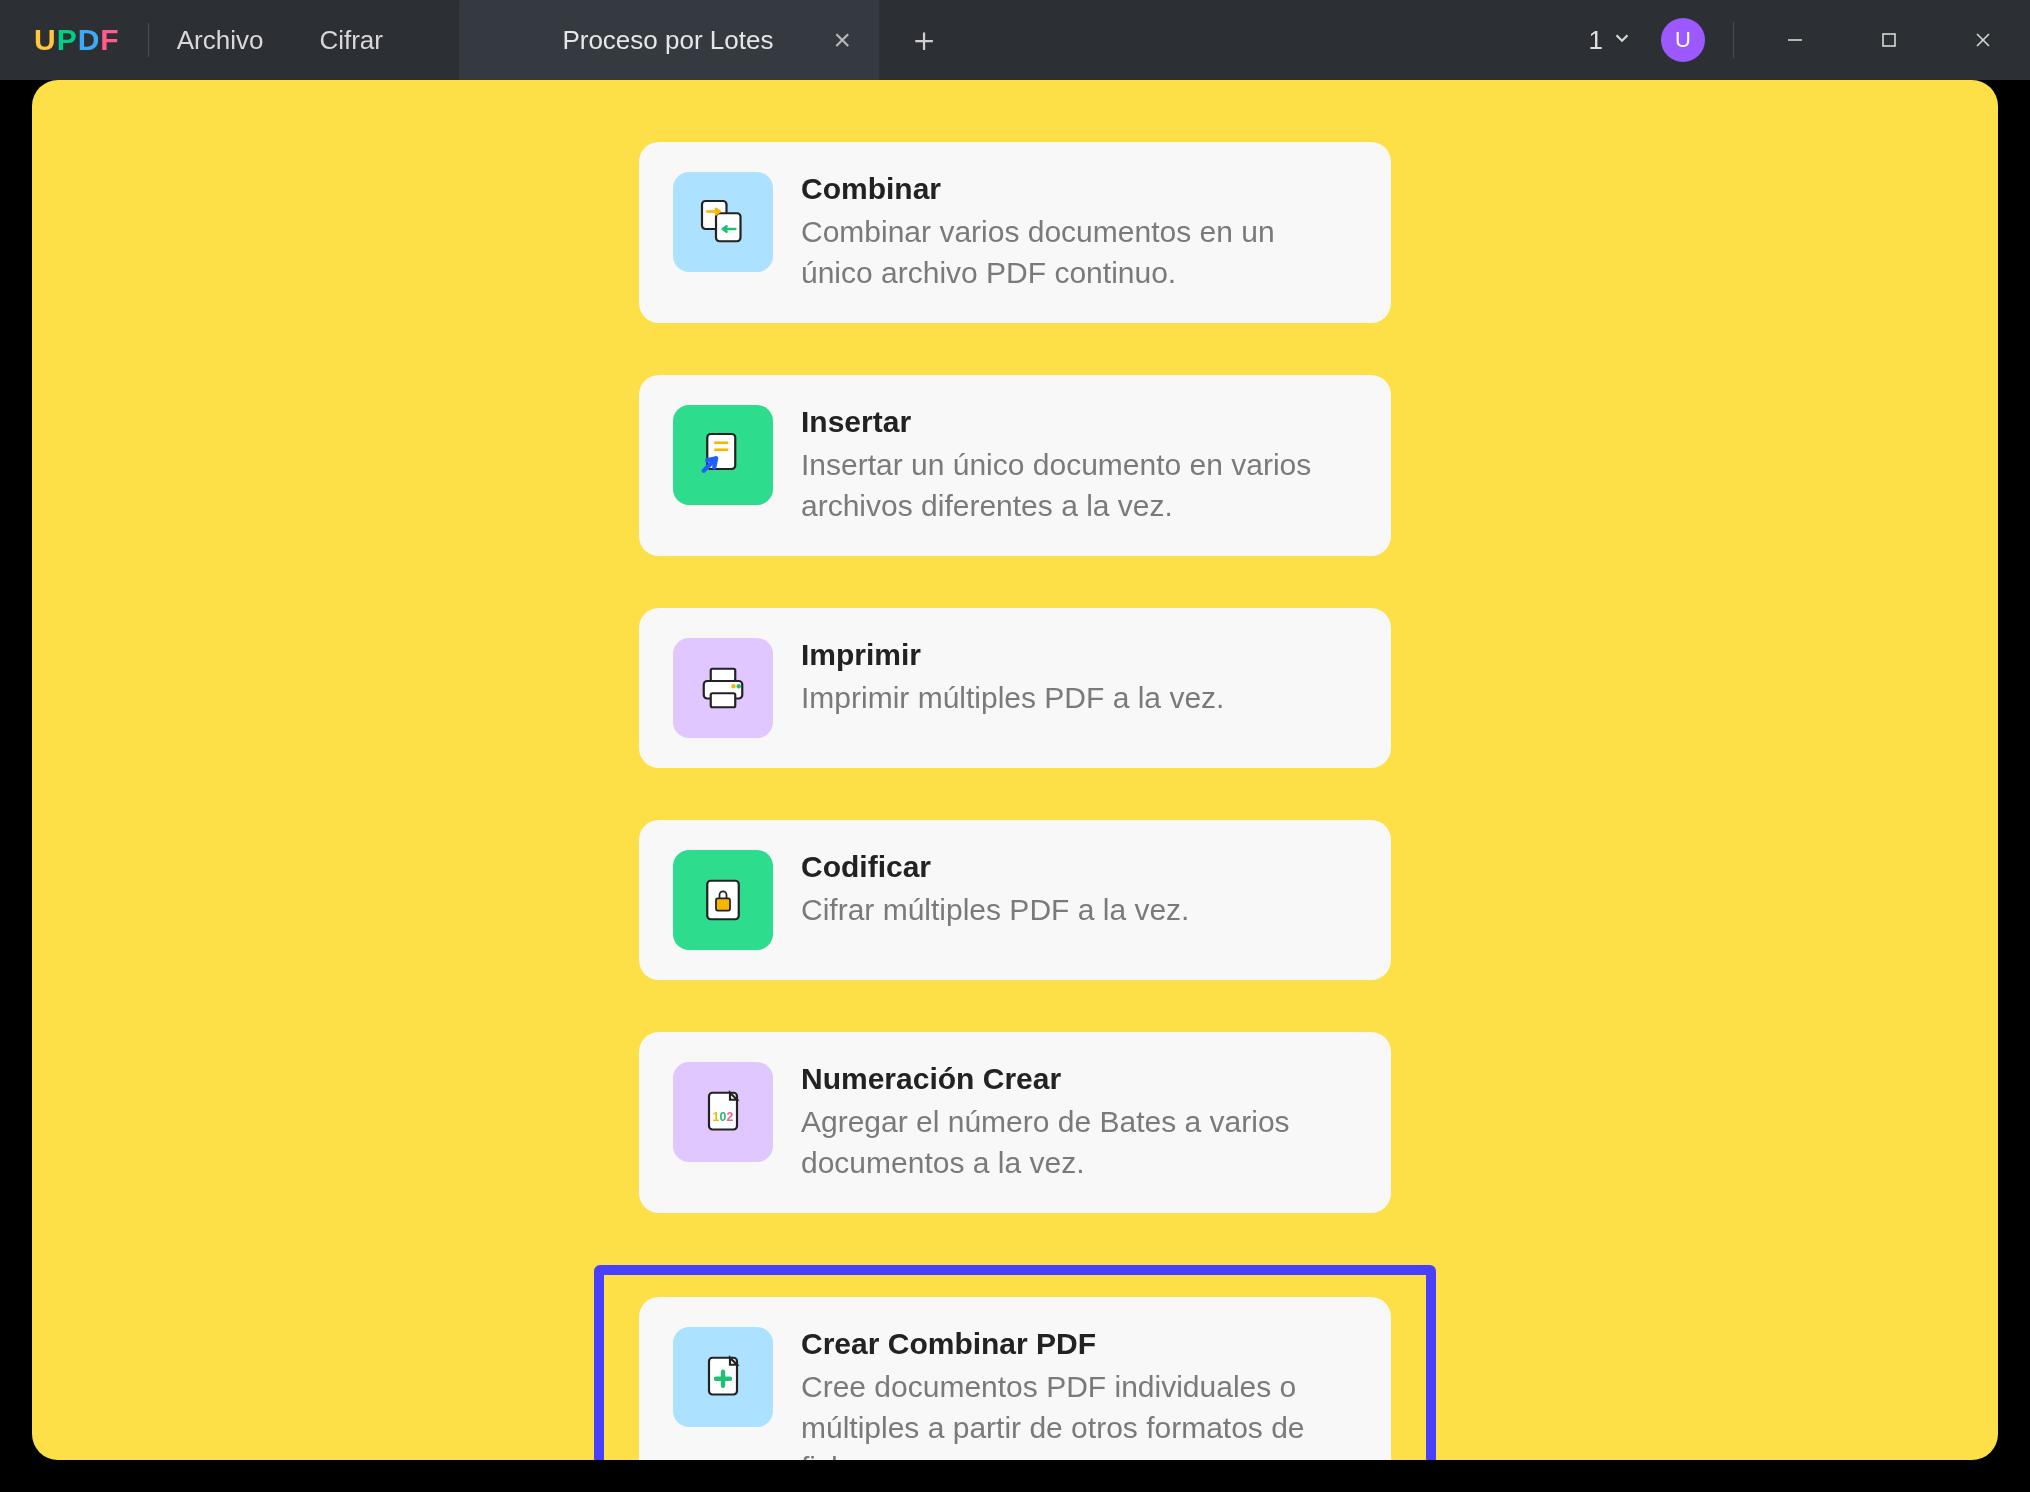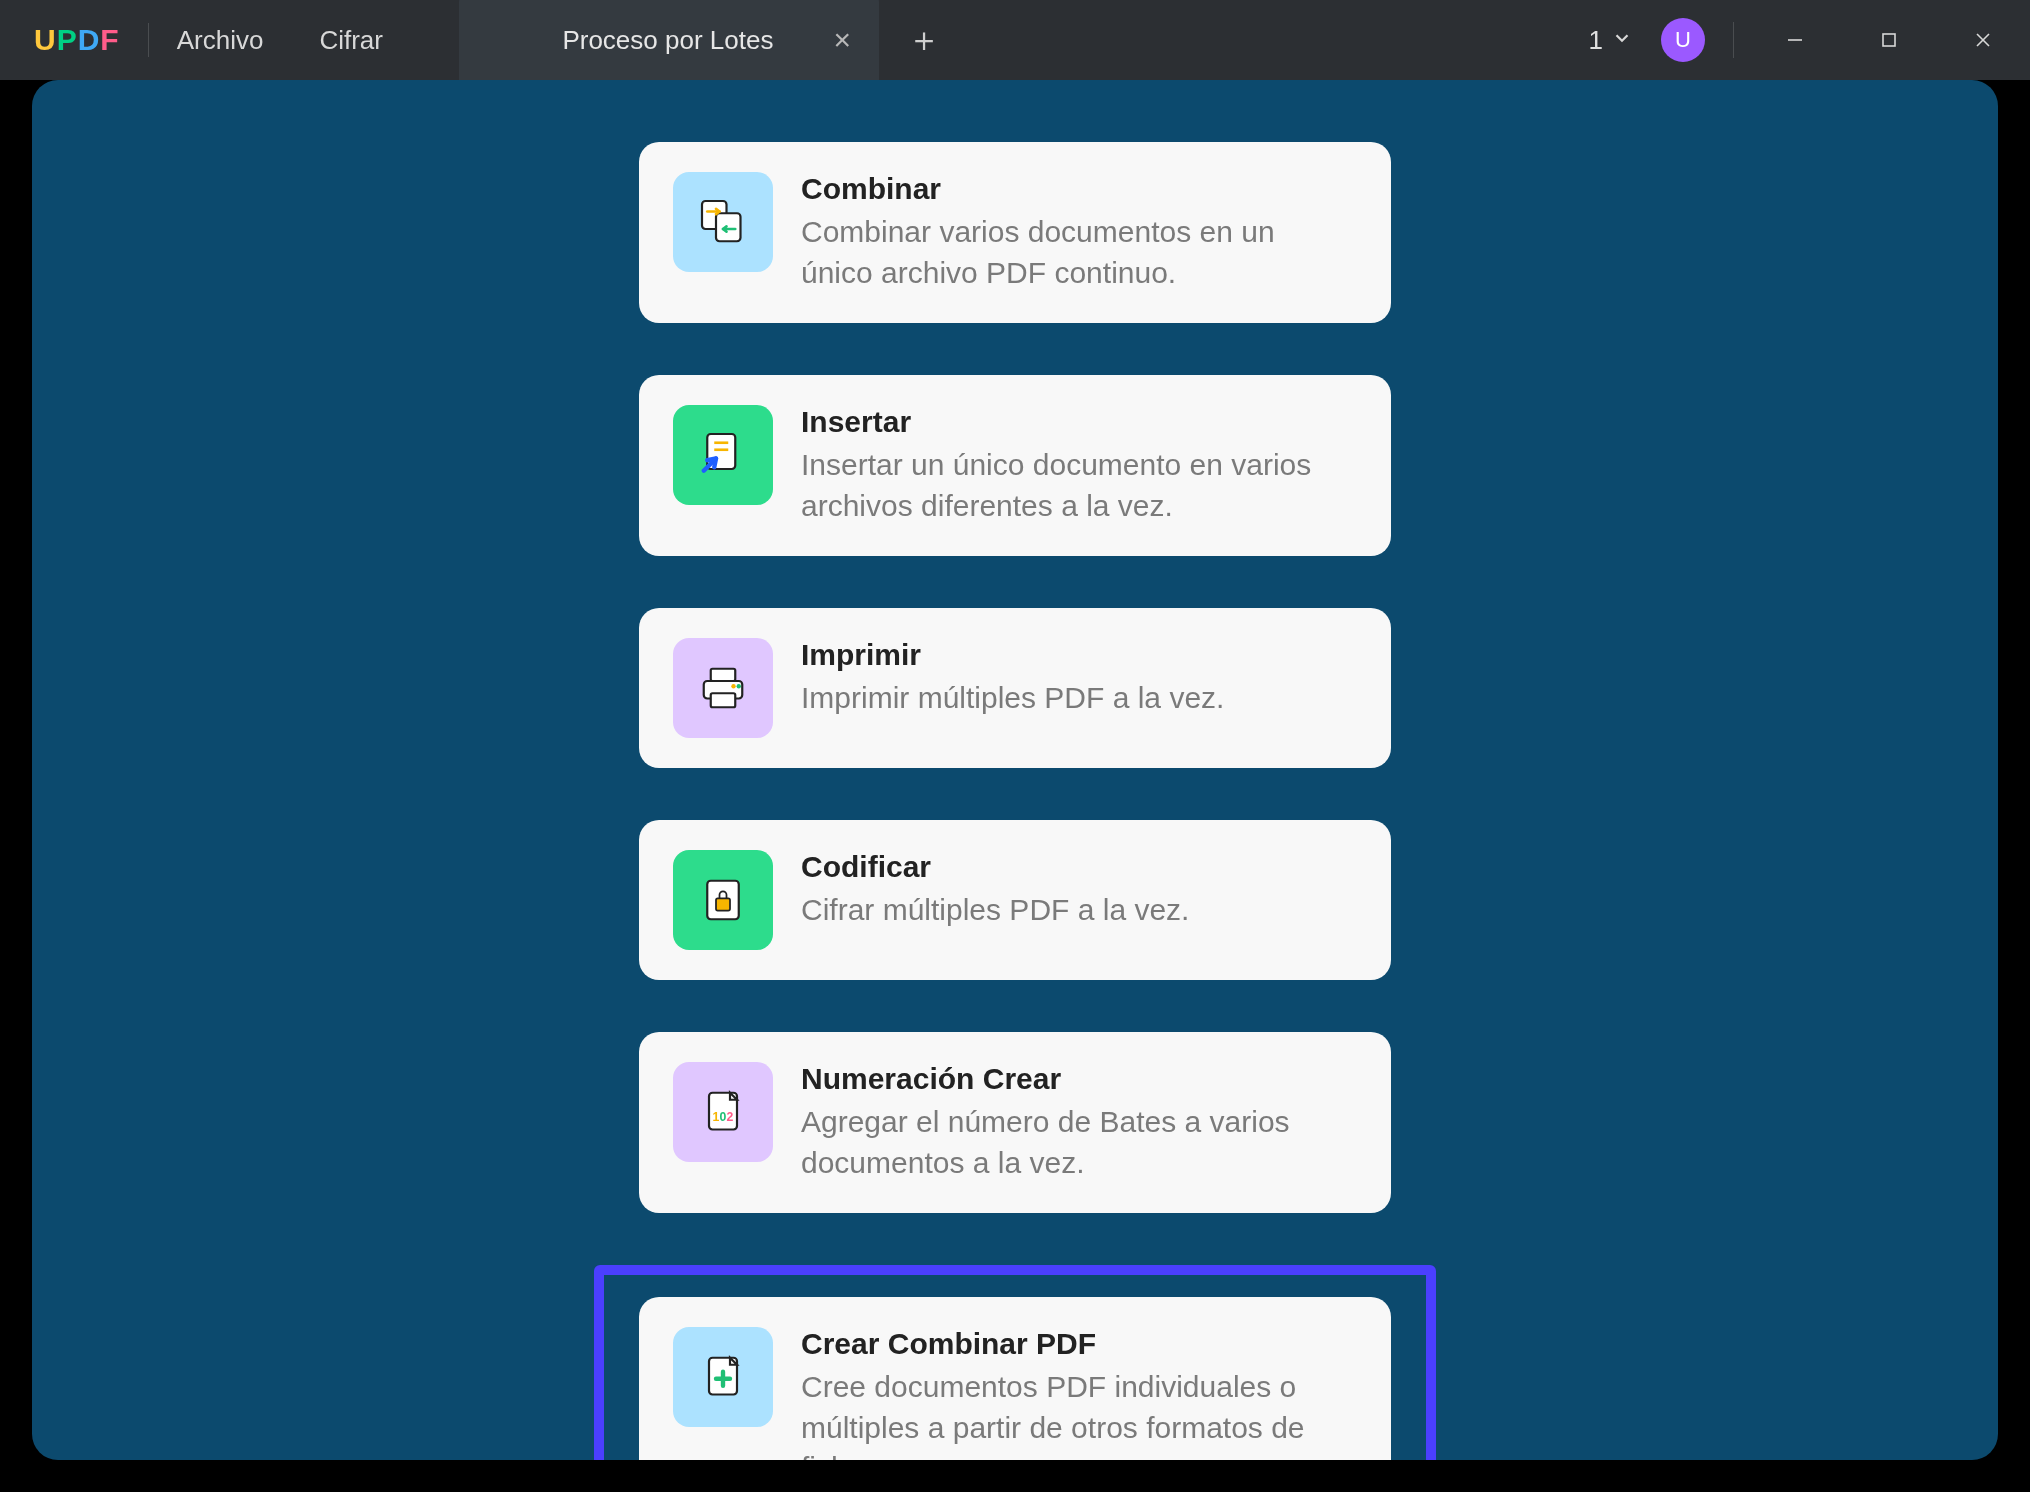--- a/index.html
+++ b/index.html
@@ -84,21 +84,21 @@
   width: 66px; height: 56px;
   display: flex; align-items: center; justify-content: center;
   color: #d8d8d8;
   cursor: pointer;
 }
 .win-btn svg { width: 20px; height: 20px; }
 
 .workspace {
   margin: 0 32px 32px 32px;
   height: calc(1492px - 80px - 32px);
-  background: #0c4a6e;
+  background: #fde047;
   border-radius: 26px;
   overflow: hidden;
   position: relative;
 }
 .scroll-area {
   height: 100%;
   display: flex;
   flex-direction: column;
   align-items: center;
   padding-top: 10px;

